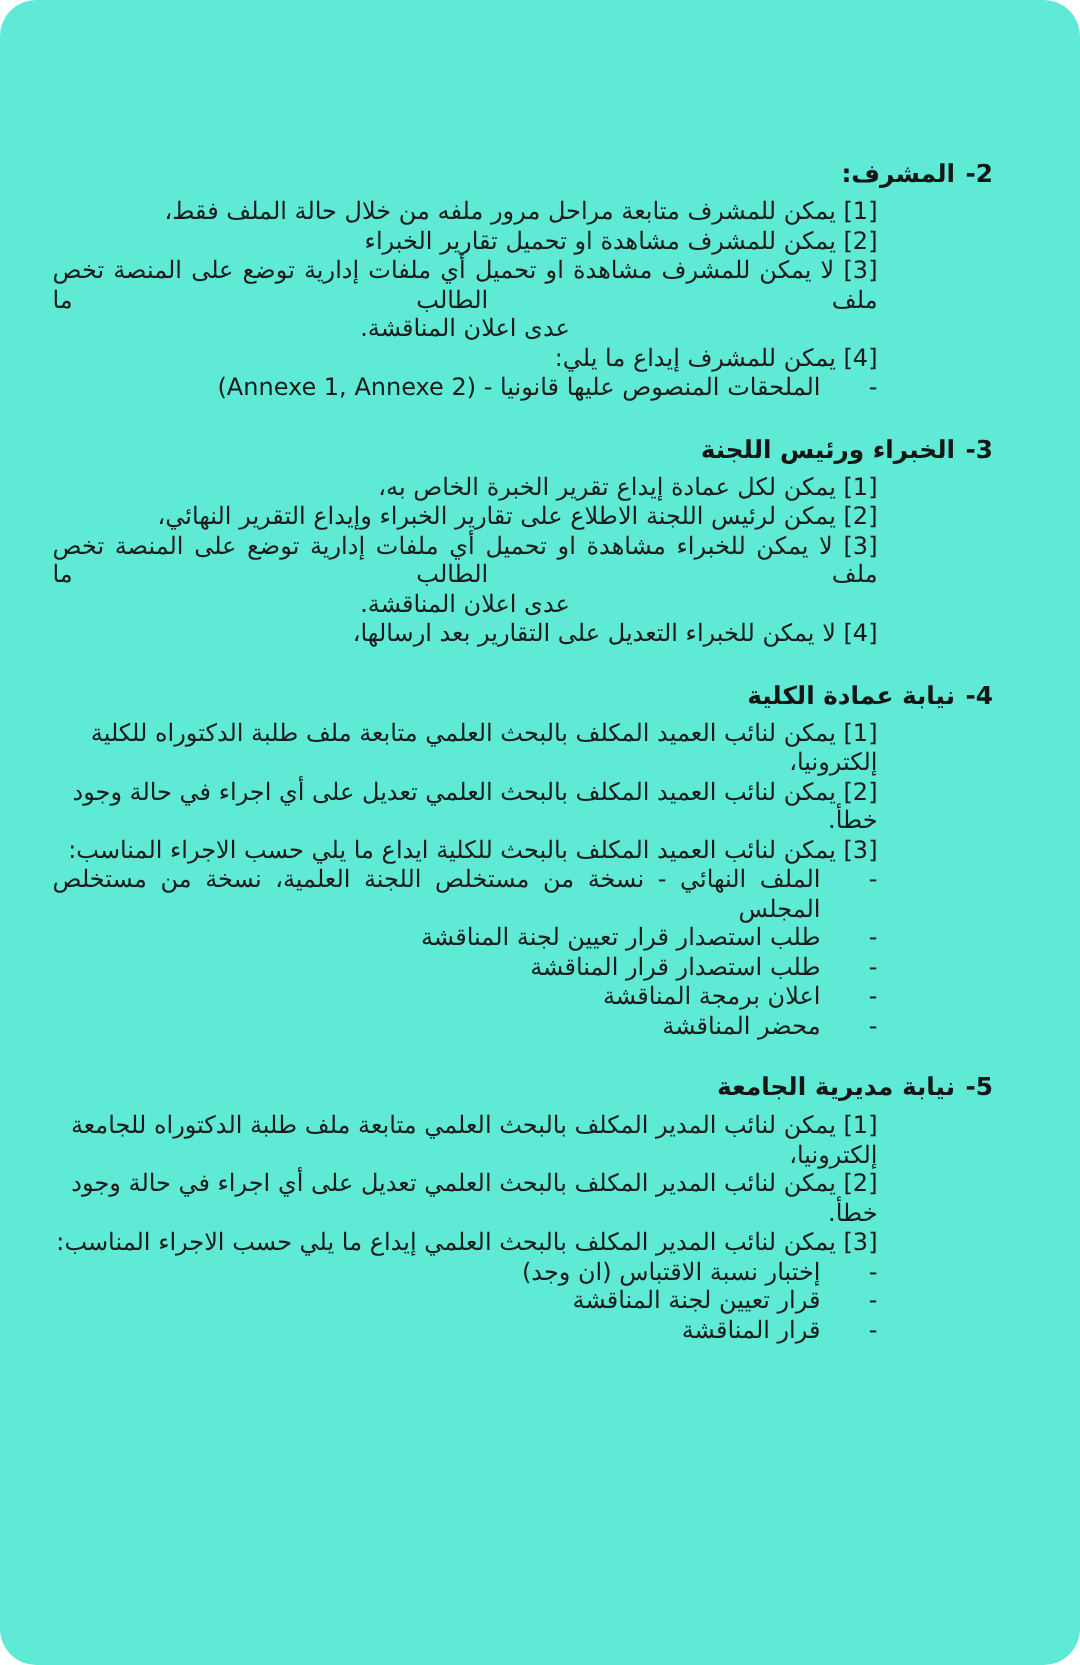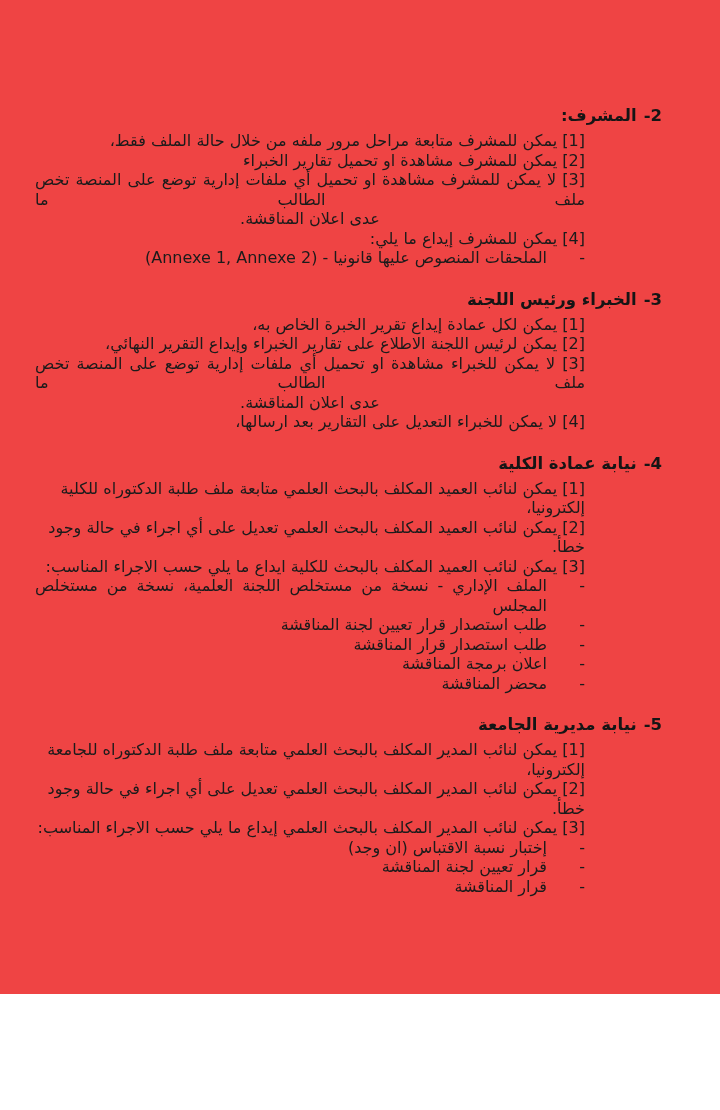--- a/index.html
+++ b/index.html
@@ -1,22 +1,23 @@
 <!DOCTYPE html>
 <html lang="ar" dir="rtl"><head>
 <meta charset="utf-8">
 <style>
   html,body{margin:0;padding:0;background:#ffffff;}
   .page{
     position:relative;
-    width:720px;height:994px;
-    background:#ef4444;
+    width:720px;height:1110px;
+    background:#5eead4;
     font-family:"DejaVu Sans",sans-serif;
     color:#1b1b1b;
     overflow:hidden;
+    border-radius:24px;
   }
   .content{
     position:absolute;
     top:106px;right:58px;left:35px;
     direction:rtl;
   }
   .section{margin-bottom:22px;}
   .heading{
     font-weight:bold;
     font-size:16.5px;
@@ -73,21 +74,21 @@
       </div>
       <div class="section">
         <div class="heading"><span class="h-num">4-</span><span class="h-title">نيابة عمادة الكلية</span></div>
         <div class="items">
           <div class="line single"><span class="marker">[1]</span> <span>يمكن لنائب العميد المكلف بالبحث العلمي متابعة ملف طلبة الدكتوراه للكلية إلكترونيا،</span></div>
           <div class="line single"><span class="marker">[2]</span> <span>يمكن لنائب العميد المكلف بالبحث العلمي تعديل على أي اجراء في حالة وجود خطأ.</span></div>
           <div class="line single"><span class="marker">[3]</span> <span>يمكن لنائب العميد المكلف بالبحث للكلية ايداع ما يلي حسب الاجراء المناسب:</span></div>
           <div class="bullet-row">
             <span class="dash">-</span>
             <div class="btxt">
-              <div class="line stretch">الملف الإداري - نسخة من مستخلص اللجنة العلمية، نسخة من مستخلص المجلس</div>
+              <div class="line stretch">الملف النهائي - نسخة من مستخلص اللجنة العلمية، نسخة من مستخلص المجلس</div>
             </div>
           </div>
           <div class="bullet-row">
             <span class="dash">-</span>
             <div class="btxt">
               <div class="line single">طلب استصدار قرار تعيين لجنة المناقشة</div>
             </div>
           </div>
           <div class="bullet-row">
             <span class="dash">-</span>

